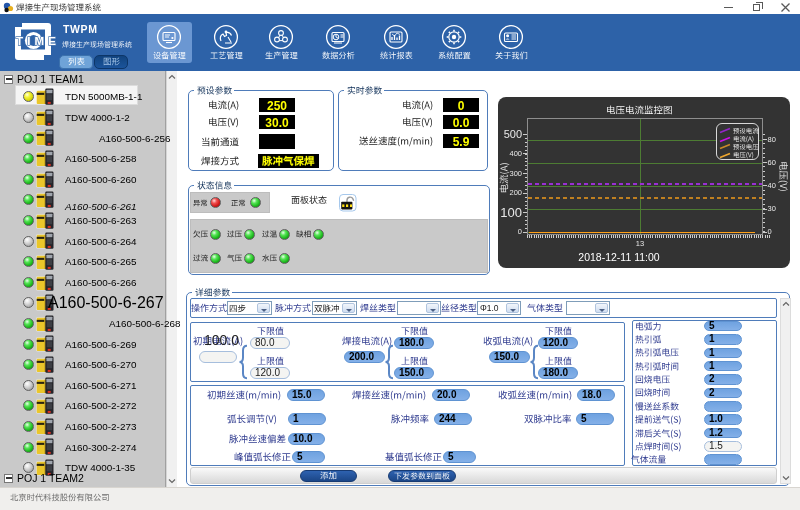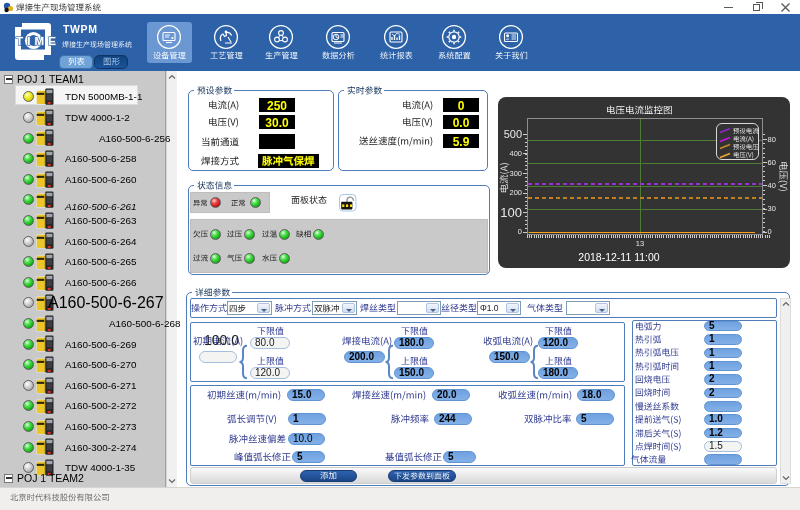--- a/index.html
+++ b/index.html
@@ -1080,21 +1080,21 @@
     <g fill="#2f3b8f" transform="translate(0 10.5) scale(0.00950 -0.00950)">
       <use href="#r8109" x="0"></use>
       <use href="#r51b2" x="1000"></use>
       <use href="#r4e1d" x="2000"></use>
       <use href="#r901f" x="3000"></use>
       <use href="#r504f" x="4000"></use>
       <use href="#r5dee" x="5000"></use>
     </g>
   </svg>
 <div class="pill" style="left:288px;top:433.4px;width:37px;height:11.5px"></div>
-<div style="position:absolute;left:293px;top:432.9px;font-size:10px;line-height:12px;color:#000;font-weight:normal;white-space:nowrap">10.0</div>
+<div style="position:absolute;left:293px;top:432.9px;font-size:10px;line-height:12px;color:#000;font-weight:bold;white-space:nowrap">10.0</div>
 <svg style="position:absolute;left:234.0px;top:450.2px;overflow:visible" width="59" height="14">
     <g fill="#2f3b8f" transform="translate(0 10.5) scale(0.00950 -0.00950)">
       <use href="#r5cf0" x="0"></use>
       <use href="#r503c" x="1000"></use>
       <use href="#r5f27" x="2000"></use>
       <use href="#r957f" x="3000"></use>
       <use href="#r4fee" x="4000"></use>
       <use href="#r6b63" x="5000"></use>
     </g>
   </svg>

